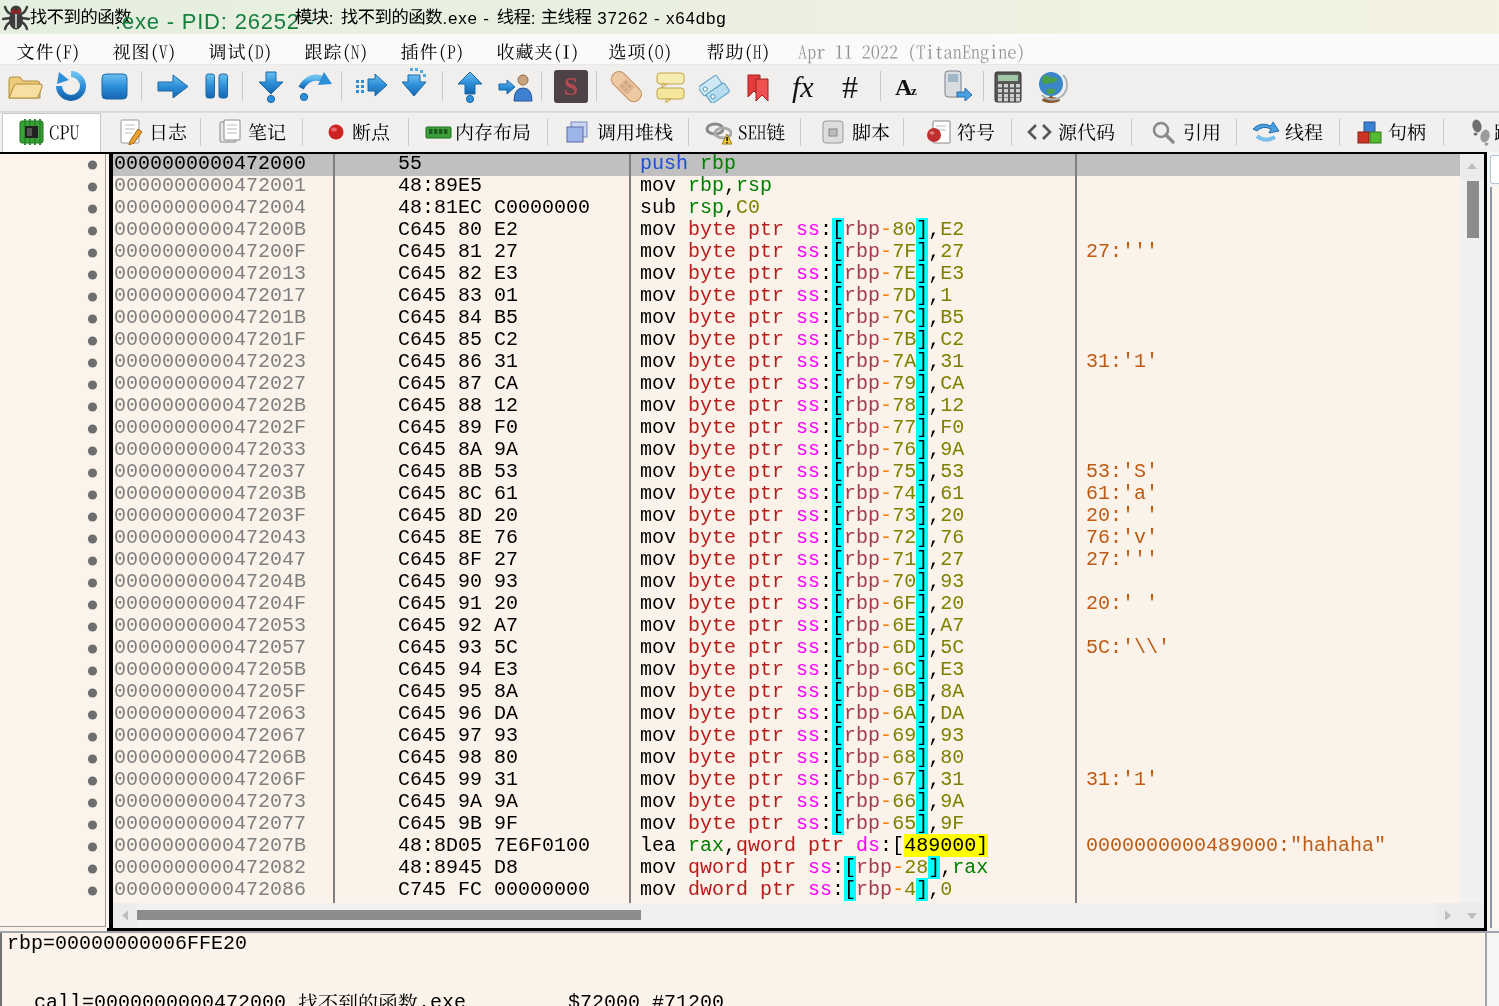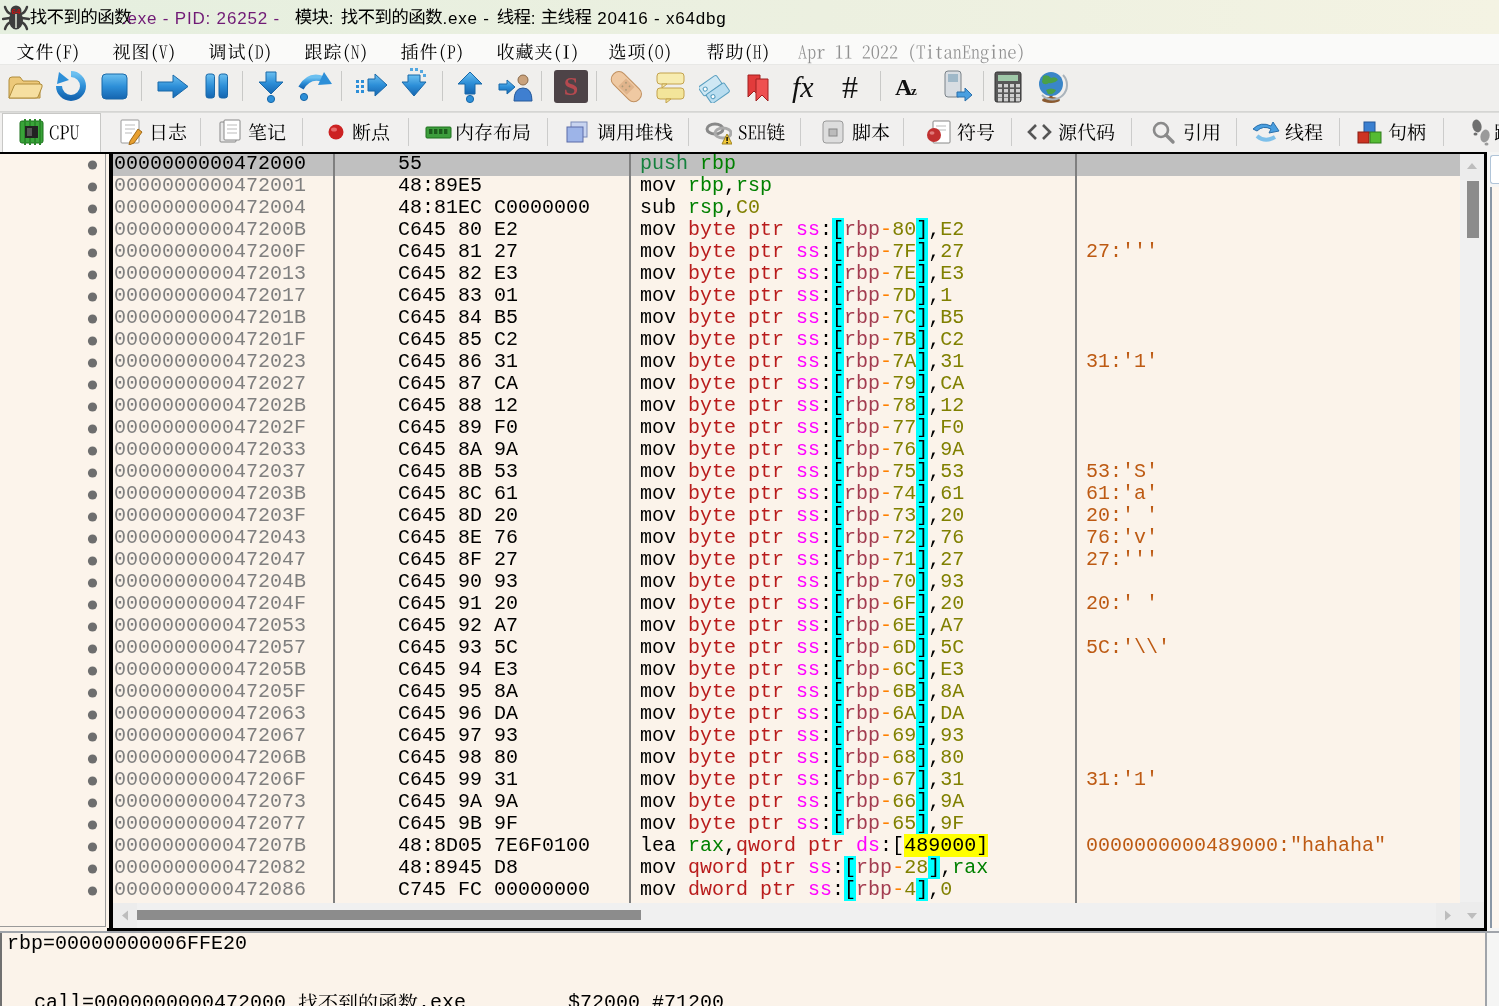--- a/index.html
+++ b/index.html
@@ -1,18 +1,18 @@
 <!DOCTYPE html>
 <html><head><meta charset="utf-8"><style>*{margin:0;padding:0;box-sizing:border-box}
 html,body{width:1499px;height:1006px;overflow:hidden;background:#fbf3ea;font-family:"Liberation Sans",sans-serif}
 body{position:relative}
 .abs{position:absolute}
 .mono{font-family:"Liberation Mono",monospace;font-size:20px;line-height:22px;white-space:pre;letter-spacing:0}
 .n{color:#b91c1c}.m{color:#ff00ff}.g{color:#008000}.o{color:#808000}
-.br{color:#a33c50}.mi{color:#ff8000}.pu{color:#15803d}
+.br{color:#a33c50}.mi{color:#ff8000}.pu{color:#1d4ed8}
 .cy{background:#00ffff}.yb{background:#ffff00}
 </style></head><body>
 <svg style="position:absolute;width:0;height:0">
     <defs>
       <path id="g627e" d="M719 792 709 782C758 755 816 701 835 657C908 622 938 768 719 792ZM344 510 356 482 581 511C596 400 619 299 655 210C566 107 459 29 338 -37L347 -54C475 1 585 69 679 159C717 83 766 19 830 -30C875 -68 935 -96 960 -64C967 -53 965 -37 935 1L953 154L940 156C928 116 908 66 896 42C887 22 881 22 864 38C806 80 762 140 728 210C784 274 834 347 876 432C901 428 910 432 917 442L825 484C790 403 749 332 703 270C676 345 658 430 647 519L938 556C952 558 961 564 963 575C927 601 872 636 872 636L835 572L644 548C636 628 633 710 634 792C660 796 668 807 669 820L563 832C563 730 568 632 578 540ZM36 320 75 236C85 240 93 248 96 261L198 307V24C198 9 193 5 176 5C158 5 69 11 69 11V-5C108 -10 131 -17 145 -29C157 -39 162 -57 164 -78C252 -68 262 -35 262 19V337L415 411L410 425L262 382V593H392C405 593 415 598 417 609C389 639 341 680 341 680L299 623H262V800C287 803 297 813 299 827L198 838V623H41L49 593H198V363C128 343 70 327 36 320Z"></path>
       <path id="g4e0d" d="M583 530 573 518C681 455 833 340 889 252C981 213 990 399 583 530ZM52 753 60 724H527C436 544 240 352 35 230L44 216C202 292 349 398 466 521V-75H478C502 -75 531 -60 532 -55V538C549 541 559 547 563 556L514 574C555 622 591 673 621 724H922C936 724 947 729 949 740C912 773 852 819 852 819L799 753Z"></path>
       <path id="g5230" d="M947 809 847 820V23C847 7 842 1 823 1C803 1 703 9 703 9V-6C746 -12 771 -20 786 -31C800 -43 805 -60 808 -80C899 -71 910 -36 910 16V782C934 785 944 794 947 809ZM758 731 659 742V134H672C695 134 722 148 722 156V705C747 708 756 717 758 731ZM525 807 479 748H49L57 718H271C241 657 163 545 101 500C94 496 75 493 75 493L117 403C124 406 132 413 137 424C277 448 406 475 497 494C508 472 515 450 518 430C586 376 638 539 400 644L388 635C423 604 461 559 487 513C347 501 216 491 138 486C208 536 285 610 330 666C352 663 364 672 369 682L280 718H584C598 718 609 723 611 734C579 765 525 807 525 807ZM495 351 449 292H346V398C371 401 380 410 382 424L281 434V292H69L77 263H281V67C177 49 92 34 42 28L83 -61C92 -58 102 -50 107 -38C331 23 493 73 612 111L608 128L346 79V263H553C567 263 576 268 579 279C548 309 495 351 495 351Z"></path>
       <path id="g7684" d="M545 455 534 448C584 395 644 308 655 240C728 184 786 347 545 455ZM333 813 228 837C219 784 202 712 190 661H157L90 693V-47H101C129 -47 152 -32 152 -24V58H361V-18H370C393 -18 423 -1 424 6V619C444 623 461 631 467 639L388 701L351 661H224C247 701 276 753 296 792C316 792 329 799 333 813ZM361 631V381H152V631ZM152 352H361V87H152ZM706 807 603 837C570 683 507 530 443 431L457 421C512 476 561 549 603 632H847C840 290 825 62 788 25C777 14 769 11 749 11C726 11 654 18 608 23L607 5C648 -2 691 -14 706 -25C721 -36 726 -55 726 -76C774 -76 814 -62 841 -28C889 30 906 253 913 623C936 625 948 630 956 639L877 706L836 661H617C636 701 653 744 668 787C690 786 702 796 706 807Z"></path>
       <path id="g51fd" d="M251 575 241 566C289 533 353 473 375 424C444 387 479 526 251 575ZM927 624 825 635V27H174V597C200 599 210 608 212 623L109 633V35C95 29 80 20 72 11L155 -39L182 -2H825V-78H838C864 -78 891 -63 891 -54V596C917 600 925 610 927 624ZM202 268 262 199C270 204 276 214 276 226C360 287 426 340 476 380V169C476 154 471 149 453 149C434 149 333 156 333 156V141C377 136 401 128 416 118C429 108 435 93 438 75C526 84 537 115 537 166V374C603 325 680 253 708 197C781 158 807 304 537 398V408C603 442 695 493 746 526C766 520 776 522 781 531L700 588C660 546 591 478 537 430V601C561 604 570 612 573 626H571C671 662 776 713 849 755C873 755 886 757 895 764L817 835L770 792H119L128 762H744C690 720 611 668 538 630L476 637V404C362 345 251 288 202 268Z"></path>
       <path id="g6570" d="M506 773 418 808C399 753 375 693 357 656L373 646C403 675 440 718 470 757C490 755 502 763 506 773ZM99 797 87 790C117 758 149 703 154 660C210 615 266 731 99 797ZM290 348C319 345 328 354 332 365L238 396C229 372 211 335 191 295H42L51 265H175C149 217 121 168 100 140C158 128 232 104 296 73C237 15 157 -29 52 -61L58 -77C181 -51 272 -8 339 50C371 31 398 11 417 -11C469 -28 489 40 383 95C423 141 452 196 474 259C496 259 506 262 514 271L447 332L408 295H262ZM409 265C392 209 368 159 334 116C293 130 240 143 173 150C196 184 222 226 245 265ZM731 812 624 836C602 658 551 477 490 355L505 346C538 386 567 434 593 487C612 374 641 270 686 179C626 84 538 4 413 -63L422 -77C552 -24 647 43 715 125C763 45 825 -24 908 -78C918 -48 941 -34 970 -30L973 -20C879 28 807 93 751 172C826 284 862 420 880 582H948C962 582 971 587 974 598C941 629 889 671 889 671L841 612H645C665 668 681 728 695 789C717 790 728 799 731 812ZM634 582H806C794 448 768 330 715 229C666 315 632 414 609 522ZM475 684 433 631H317V801C342 805 351 814 353 828L255 838V630L47 631L55 601H225C182 520 115 445 35 389L45 373C129 415 201 468 255 533V391H268C290 391 317 405 317 414V564C364 525 418 468 437 423C504 385 540 517 317 585V601H526C540 601 550 606 552 617C523 646 475 684 475 684Z"></path>
@@ -117,21 +117,21 @@
 <text x="14" y="11" font-size="8" font-weight="bold" fill="#cc1111" text-anchor="middle" font-family="Liberation Sans">64</text>
 </svg>
 <svg style="position:absolute;left:30.0px;top:7.5px;" width="101" height="23" viewBox="0 0 101 23" fill="#000">
     <use href="#h627e" transform="translate(-0.2,15.0) scale(0.01740,-0.01740)"></use>
     <use href="#h4e0d" transform="translate(16.6,15.0) scale(0.01740,-0.01740)"></use>
     <use href="#h5230" transform="translate(33.5,15.0) scale(0.01740,-0.01740)"></use>
     <use href="#h7684" transform="translate(50.4,15.0) scale(0.01740,-0.01740)"></use>
     <use href="#h51fd" transform="translate(67.3,15.0) scale(0.01740,-0.01740)"></use>
     <use href="#h6570" transform="translate(84.2,15.0) scale(0.01740,-0.01740)"></use>
   </svg>
-<div class="abs" style="left:122px;top:8.5px;font-size:17px;color:#701a75;letter-spacing:0.8px;white-space:pre">.exe - PID: 26252 - </div>
+<div class="abs" style="left:115px;top:8.5px;font-size:22px;color:#15803d;letter-spacing:0.8px;white-space:pre">.exe - PID: 26252 - </div>
 <svg style="position:absolute;left:295.0px;top:7.5px;" width="34" height="23" viewBox="0 0 34 23" fill="#000">
     <use href="#h6a21" transform="translate(-0.2,15.0) scale(0.01740,-0.01740)"></use>
     <use href="#h5757" transform="translate(16.6,15.0) scale(0.01740,-0.01740)"></use>
   </svg>
 <div class="abs" style="left:328.8px;top:8.5px;font-size:17px;color:#000;letter-spacing:0.8px;white-space:pre">: </div>
 <svg style="position:absolute;left:341.0px;top:7.5px;" width="101" height="23" viewBox="0 0 101 23" fill="#000">
     <use href="#h627e" transform="translate(-0.2,15.0) scale(0.01740,-0.01740)"></use>
     <use href="#h4e0d" transform="translate(16.6,15.0) scale(0.01740,-0.01740)"></use>
     <use href="#h5230" transform="translate(33.5,15.0) scale(0.01740,-0.01740)"></use>
     <use href="#h7684" transform="translate(50.4,15.0) scale(0.01740,-0.01740)"></use>
@@ -142,21 +142,21 @@
 <svg style="position:absolute;left:497.0px;top:7.5px;" width="34" height="23" viewBox="0 0 34 23" fill="#000">
     <use href="#h7ebf" transform="translate(-0.2,15.0) scale(0.01740,-0.01740)"></use>
     <use href="#h7a0b" transform="translate(16.6,15.0) scale(0.01740,-0.01740)"></use>
   </svg>
 <div class="abs" style="left:530.8px;top:8.5px;font-size:17px;color:#000;letter-spacing:0.8px;white-space:pre">: </div>
 <svg style="position:absolute;left:541.0px;top:7.5px;" width="51" height="23" viewBox="0 0 51 23" fill="#000">
     <use href="#h4e3b" transform="translate(-0.2,15.0) scale(0.01740,-0.01740)"></use>
     <use href="#h7ebf" transform="translate(16.6,15.0) scale(0.01740,-0.01740)"></use>
     <use href="#h7a0b" transform="translate(33.5,15.0) scale(0.01740,-0.01740)"></use>
   </svg>
-<div class="abs" style="left:591.7px;top:8.5px;font-size:17px;color:#000;letter-spacing:0.8px;white-space:pre"> 20416 - x64dbg</div>
+<div class="abs" style="left:591.7px;top:8.5px;font-size:17px;color:#000;letter-spacing:0.8px;white-space:pre"> 37262 - x64dbg</div>
 <div class="abs" style="left:0;top:34px;width:1499px;height:30px;background:#fafaf9"></div>
 <svg style="position:absolute;left:16.0px;top:42.5px;" width="38" height="23" viewBox="0 0 38 23" fill="#000">
     <use href="#g6587" transform="translate(0.5,15.5) scale(0.01800,-0.01800)"></use>
     <use href="#g4ef6" transform="translate(19.5,15.5) scale(0.01800,-0.01800)"></use>
   </svg>
 <svg style="position:absolute;left:54.0px;top:42.5px;" width="26" height="23" viewBox="0 0 26 23" fill="#000">
     <use href="#g0028" transform="translate(1.1,15.5) scale(0.01800,-0.01800)"></use>
     <use href="#g0046" transform="translate(8.8,15.5) scale(0.01399,-0.01800)"></use>
     <use href="#g0029" transform="translate(18.7,15.5) scale(0.01800,-0.01800)"></use>
   </svg>

